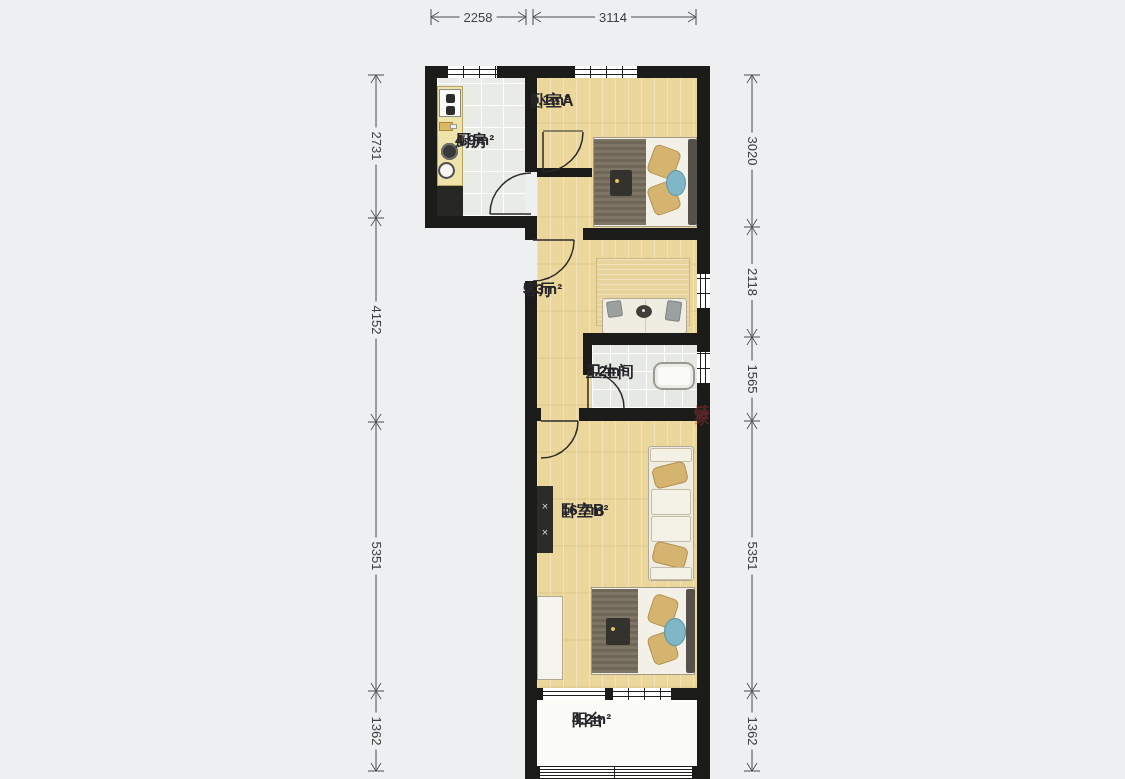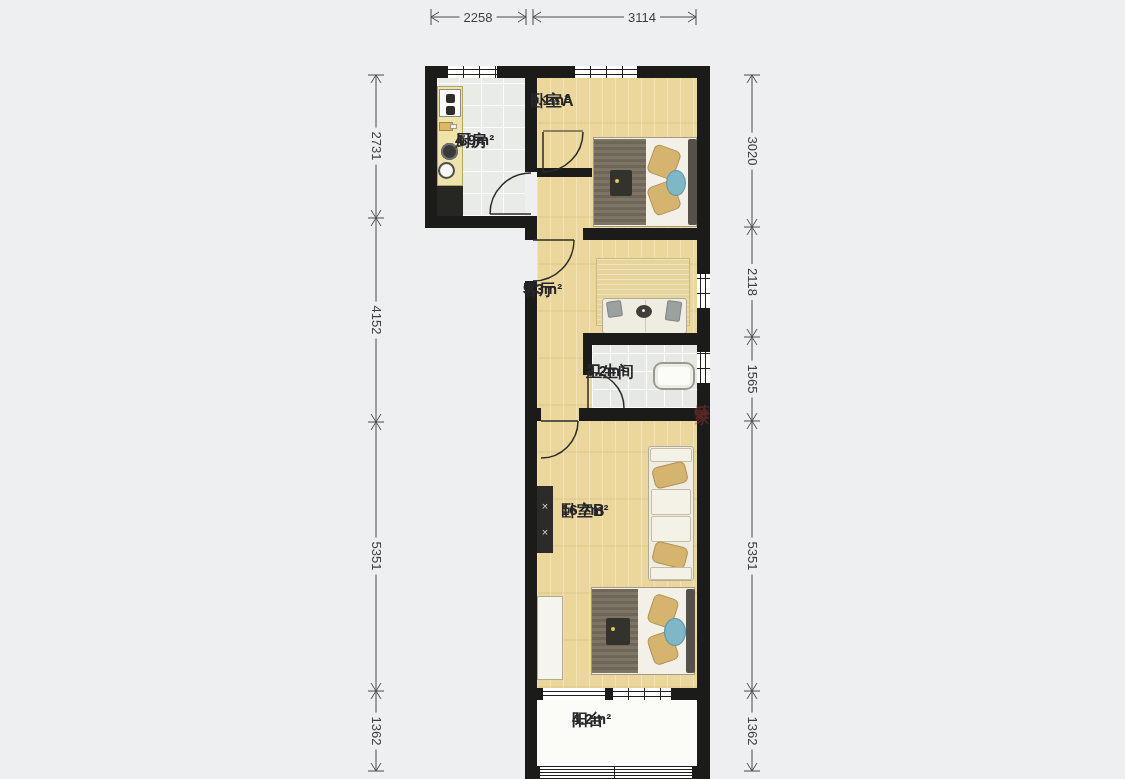--- a/index.html
+++ b/index.html
@@ -240,21 +240,21 @@
   <div class="room-label" style="left:561px;top:501px;width:92px">
     <div class="rname">卧室B</div>
     <div class="rarea">16.7m²</div>
   </div>
   <div class="room-label" style="left:572px;top:710px;width:84px">
     <div class="rname">阳台</div>
     <div class="rarea">4.2m²</div>
   </div>
 
   <div class="dim" style="left:478px;top:17px">2258</div>
-  <div class="dim" style="left:642px;top:17px">3114</div>
+  <div class="dim" style="left:613px;top:17px">3114</div>
   <div class="dim v" style="left:376px;top:146px">2731</div>
   <div class="dim v" style="left:376px;top:320px">4152</div>
   <div class="dim v" style="left:376px;top:556px">5351</div>
   <div class="dim v" style="left:376px;top:731px">1362</div>
   <div class="dim v" style="left:752px;top:151px">3020</div>
   <div class="dim v" style="left:752px;top:282px">2118</div>
   <div class="dim v" style="left:752px;top:379px">1565</div>
   <div class="dim v" style="left:752px;top:556px">5351</div>
   <div class="dim v" style="left:752px;top:731px">1362</div>
 

